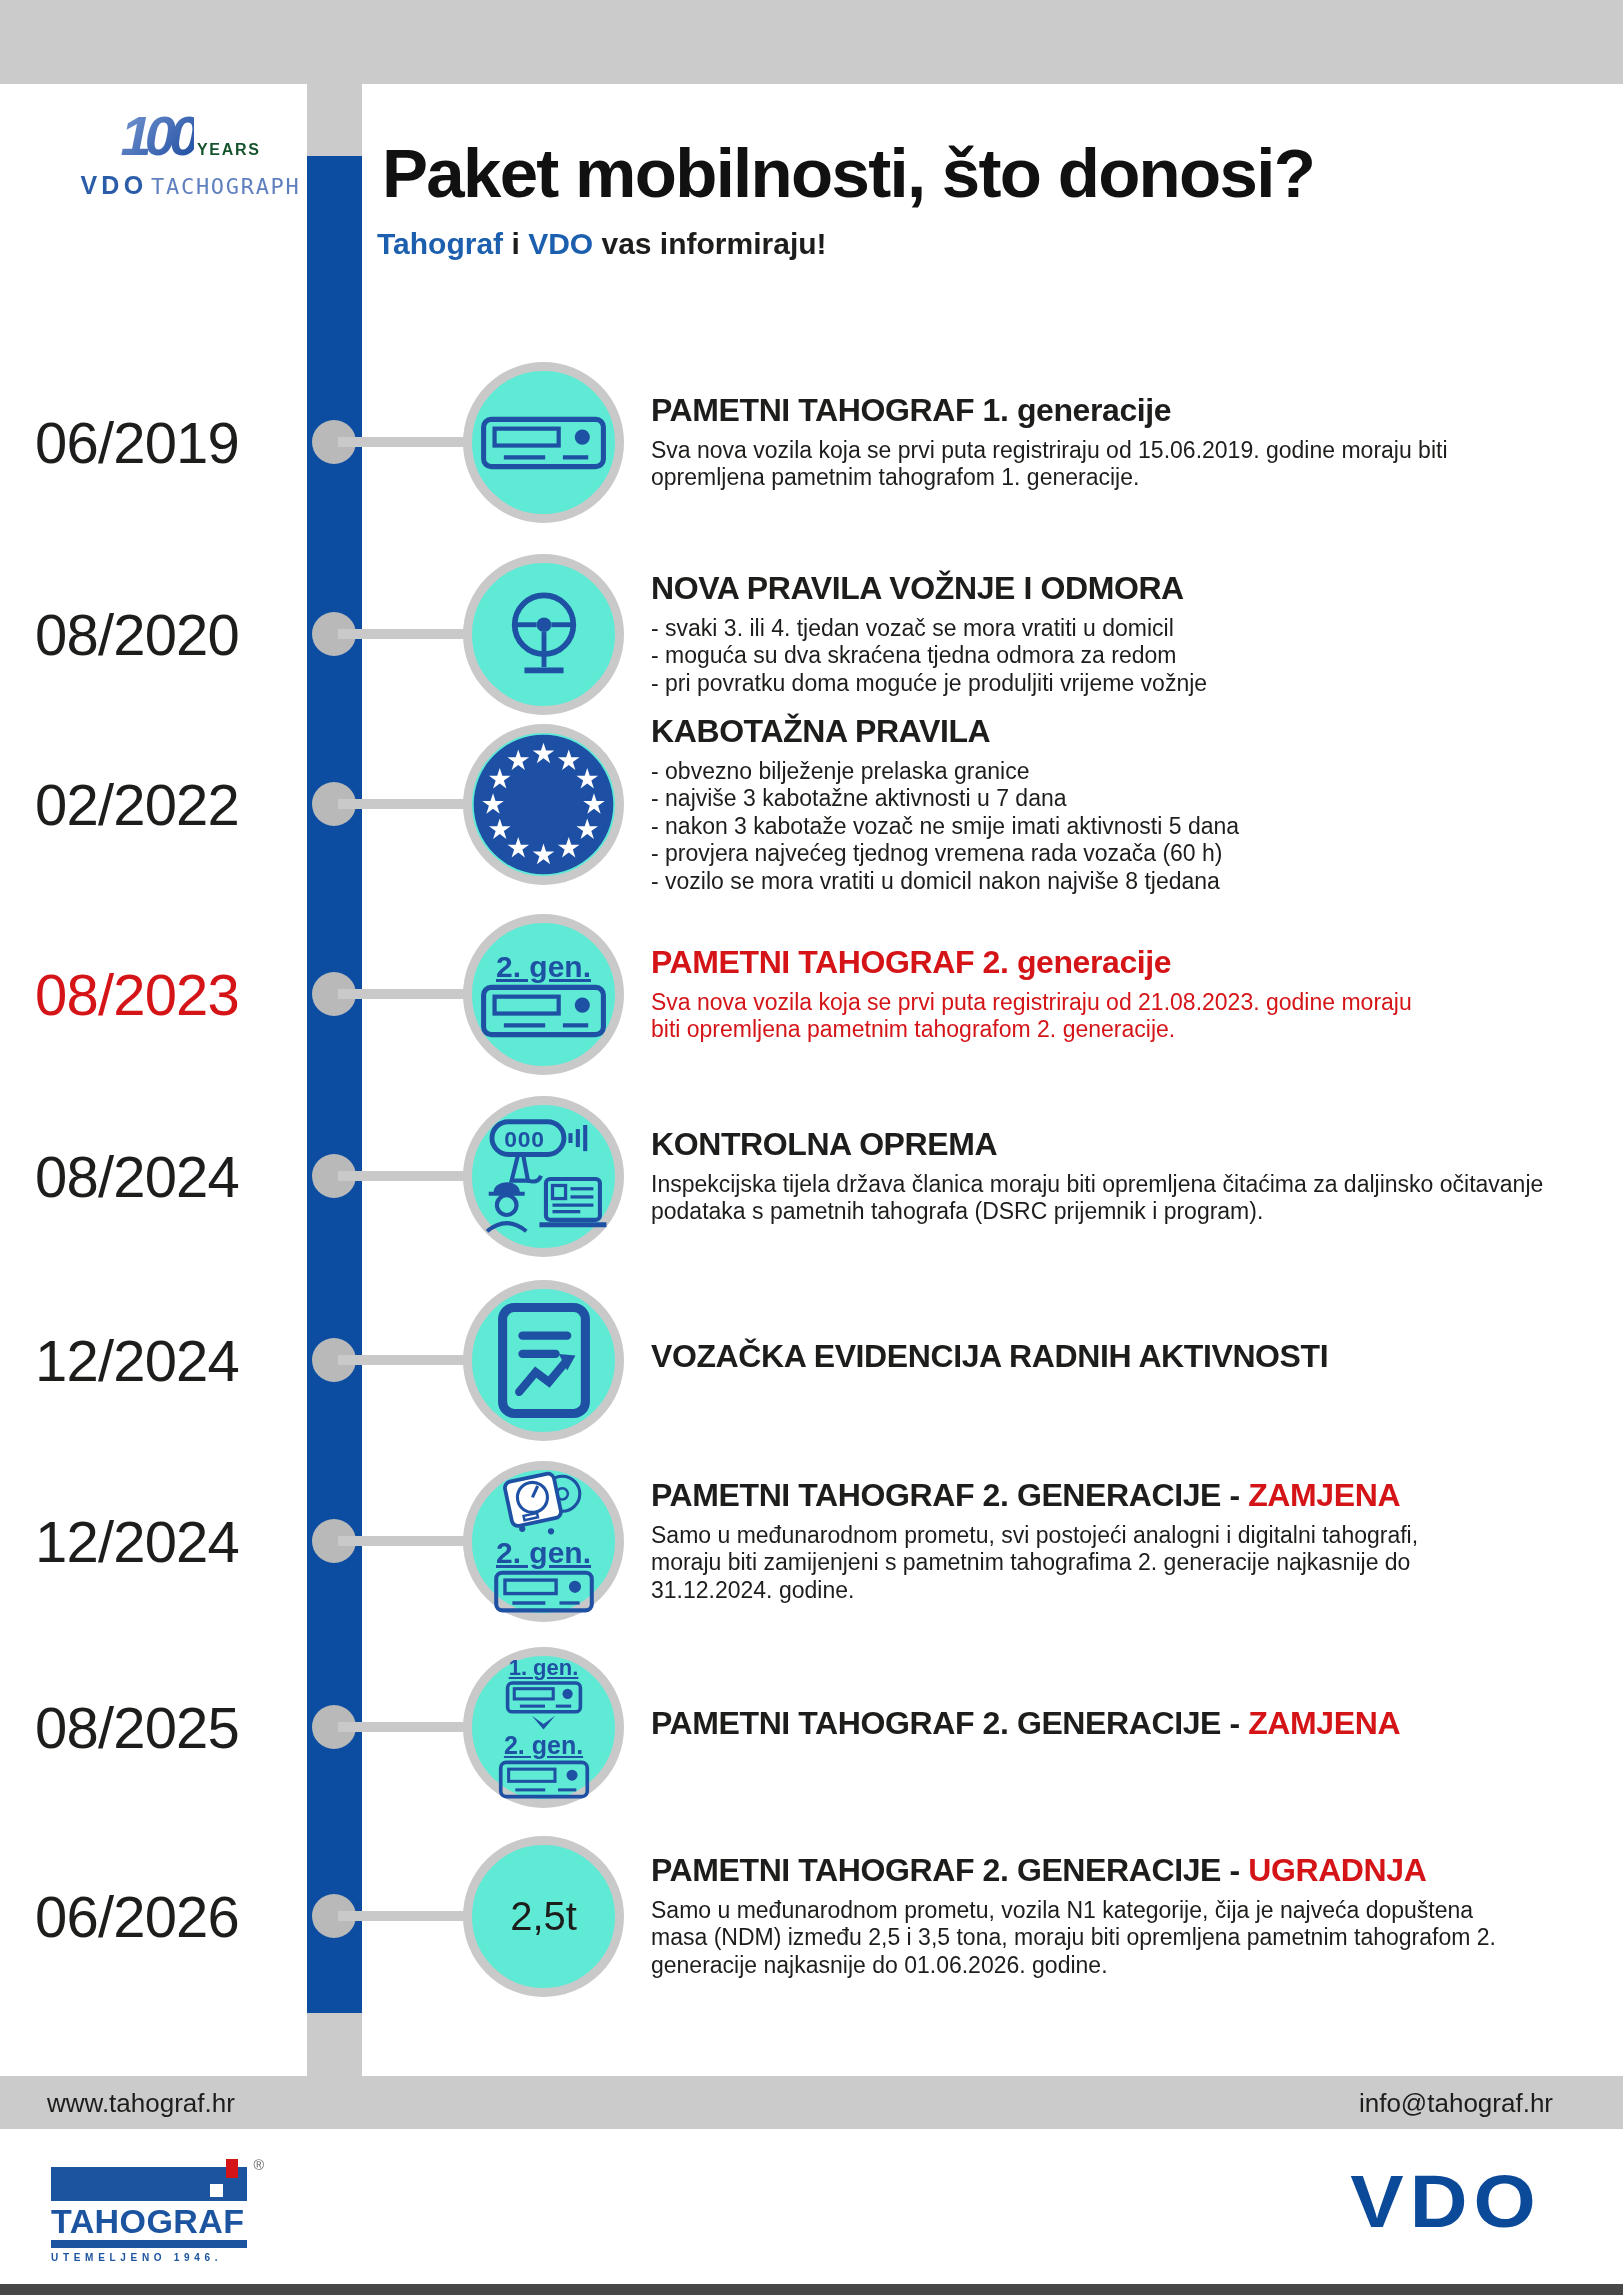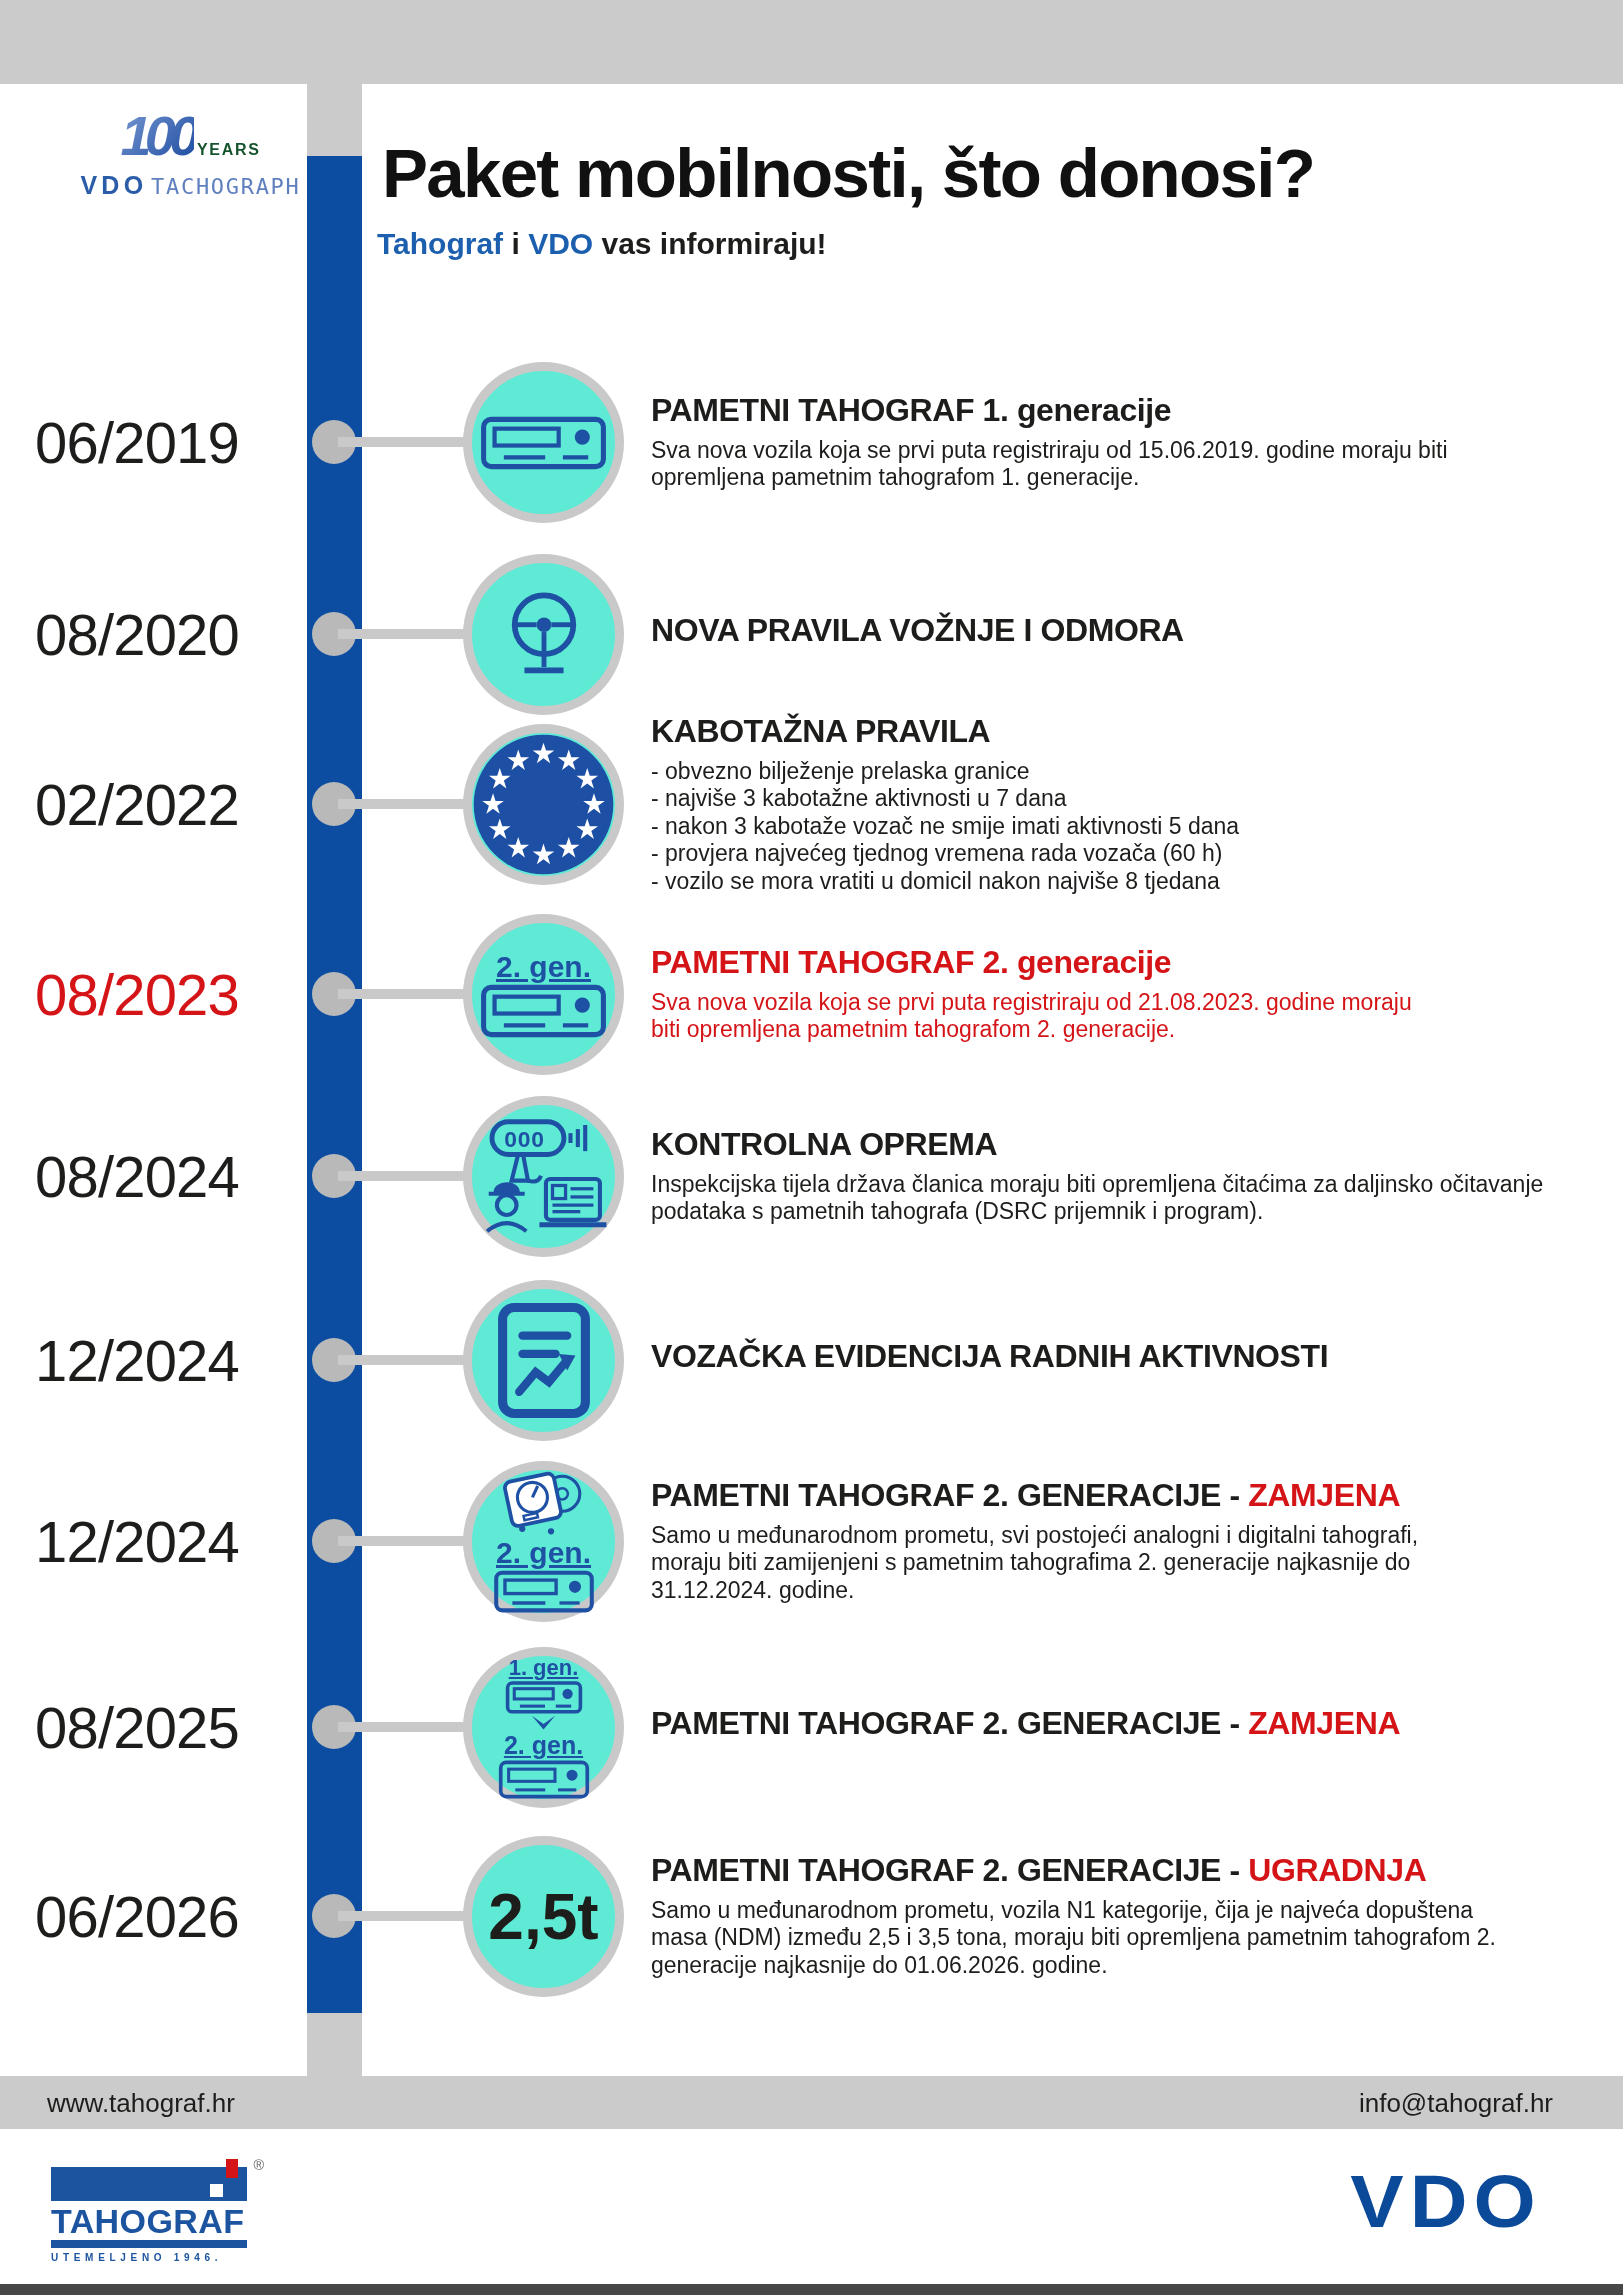--- a/index.html
+++ b/index.html
@@ -31,21 +31,21 @@
   .connector{position:absolute;left:338px;top:-5px;width:132px;height:10px;background:#c9c9c9;}
   .icon-circle{position:absolute;left:463px;top:-80px;width:161px;height:161px;box-sizing:border-box;border:9.3px solid #c9c9c9;border-radius:50%;background:#5eead4;display:flex;flex-direction:column;align-items:center;justify-content:center;gap:1.7px;}
   .content{position:absolute;left:651px;top:0;transform:translateY(-50%);}
   .heading{font-size:32px;font-weight:bold;letter-spacing:-0.4px;white-space:nowrap;margin:0 0 7.6px 0;}
   .body{font-size:23px;line-height:1.2;margin:0;}
   .bullets{list-style:none;margin:0;padding:0;font-size:23px;line-height:1.2;}
   .bullets li{white-space:nowrap;}
   .red{color:#d51418;}
   .gen-label{color:#1e51a3;font-weight:bold;text-decoration:underline;font-size:30px;line-height:1.05;}
   .gen-label.small{font-size:22px;}
-  .t25{font-size:64px;font-weight:bold;color:#1d1d1b;}
+  .t25{font-size:40px;font-weight:normal;color:#1d1d1b;}
   .icon-svg{display:block;}
 
   
   .footer-left{position:absolute;left:47px;top:2088px;font-size:26px;}
   .footer-right{position:absolute;right:71px;top:2088px;font-size:26px;}
   .tlogo{position:absolute;left:51px;top:2167px;width:196px;}
   .tlogo-rect{position:relative;width:196px;height:34px;background:#1d54a0;}
   .tlogo-sq-white{position:absolute;right:24px;bottom:4.2px;width:12.7px;height:12.7px;background:#fff;}
   .tlogo-sq-red{position:absolute;right:9.3px;top:-7.6px;width:12px;height:18.6px;background:#d51418;}
   .tlogo-reg{position:absolute;right:-17px;top:-10px;font-size:14.4px;color:#666;}
@@ -103,20 +103,25 @@
         <circle cx="60" cy="50" r="36" stroke-width="7"></circle>
         <circle cx="60" cy="50" r="9" fill="#1e51a3" stroke="none"></circle>
         <line x1="26" y1="50" x2="51" y2="50" stroke-width="6"></line>
         <line x1="69" y1="50" x2="94" y2="50" stroke-width="6"></line>
         <line x1="60" y1="59" x2="60" y2="102" stroke-width="6"></line>
         <line x1="36" y1="106" x2="84" y2="106" stroke-width="7"></line>
       </svg>
     </div>
     <div class="content">
       <div class="heading">NOVA PRAVILA VOŽNJE I ODMORA</div>
+      <ul class="bullets">
+        <li>- svaki 3. ili 4. tjedan vozač se mora vratiti u domicil</li>
+        <li>- moguća su dva skraćena tjedna odmora za redom</li>
+        <li>- pri povratku doma moguće je produljiti vrijeme vožnje</li>
+      </ul>
     </div>
   </div>
 
   <div class="row" style="top:804px">
     <div class="date">02/2022</div>
     <div class="node-dot"></div>
     <div class="connector"></div>
     <div class="icon-circle">
       <svg class="icon-svg" width="145" height="145" viewBox="0 0 170 170">
         <defs>

